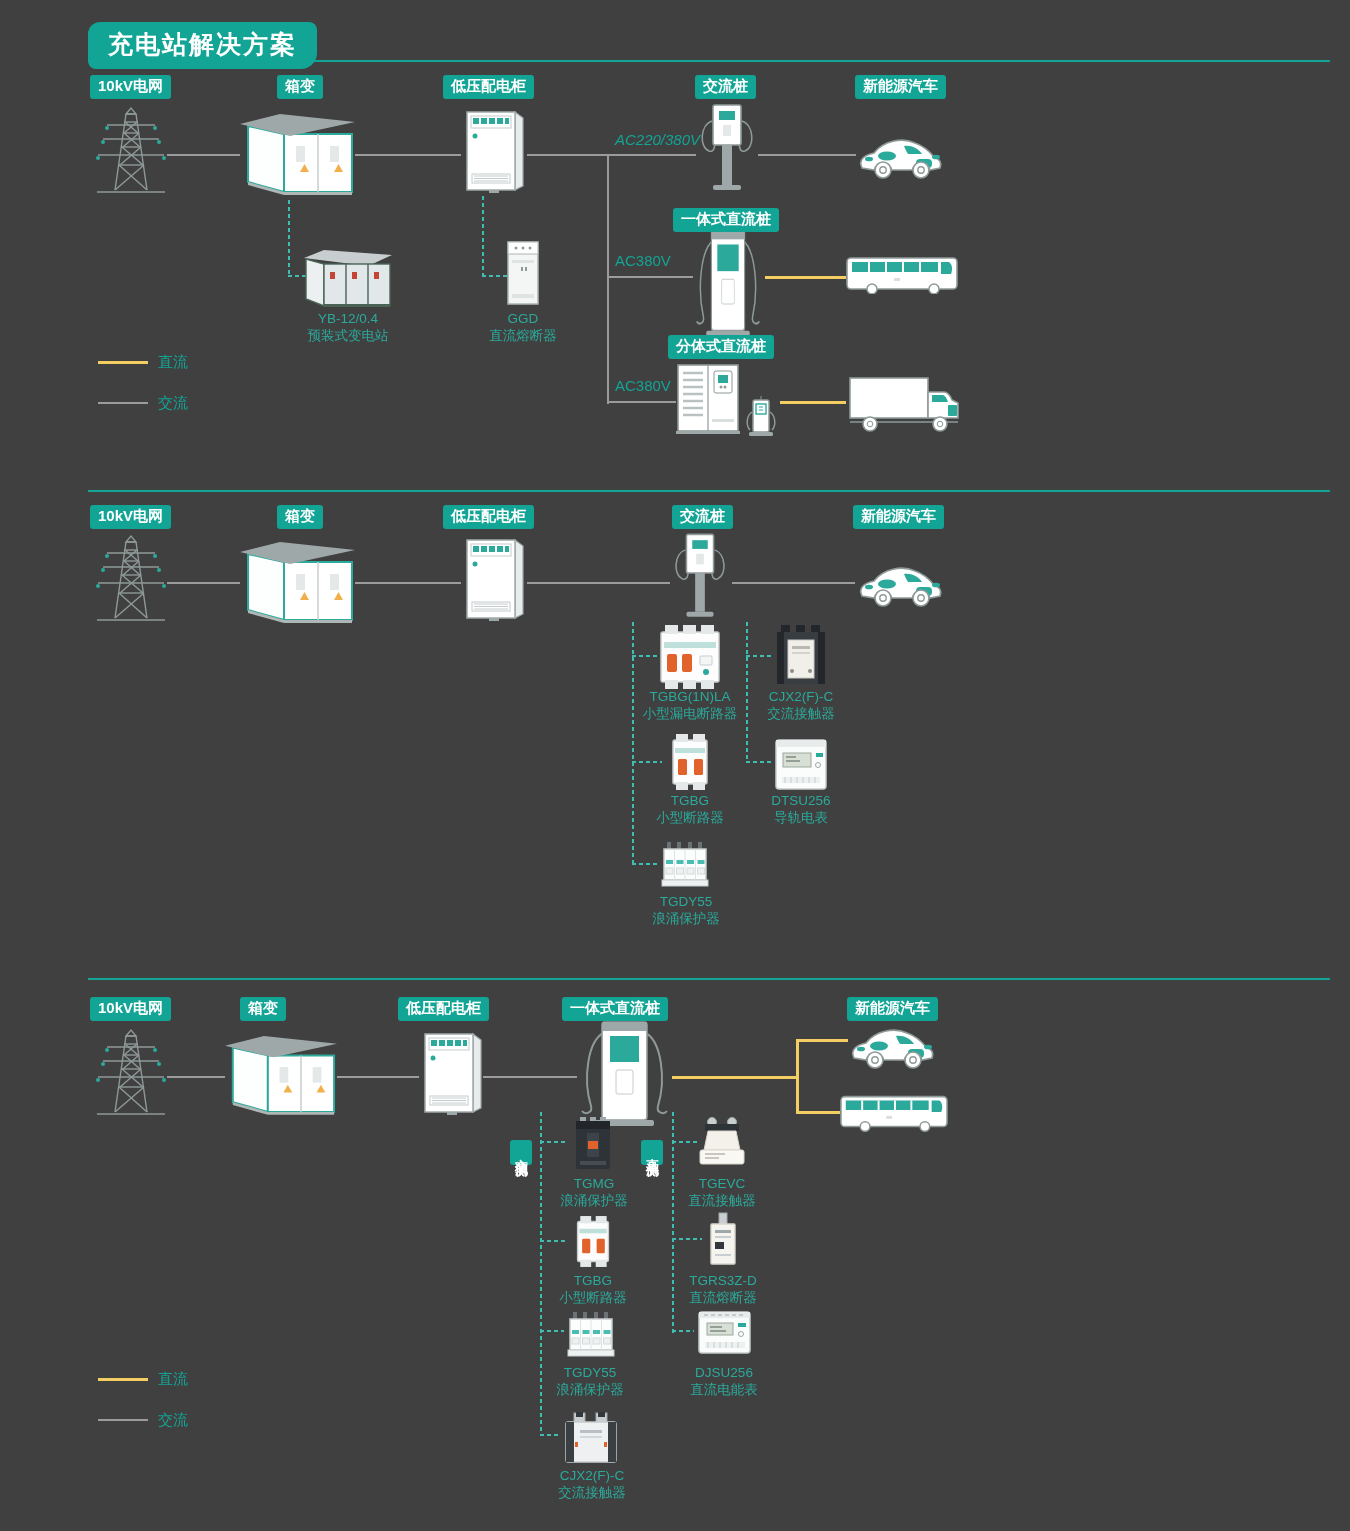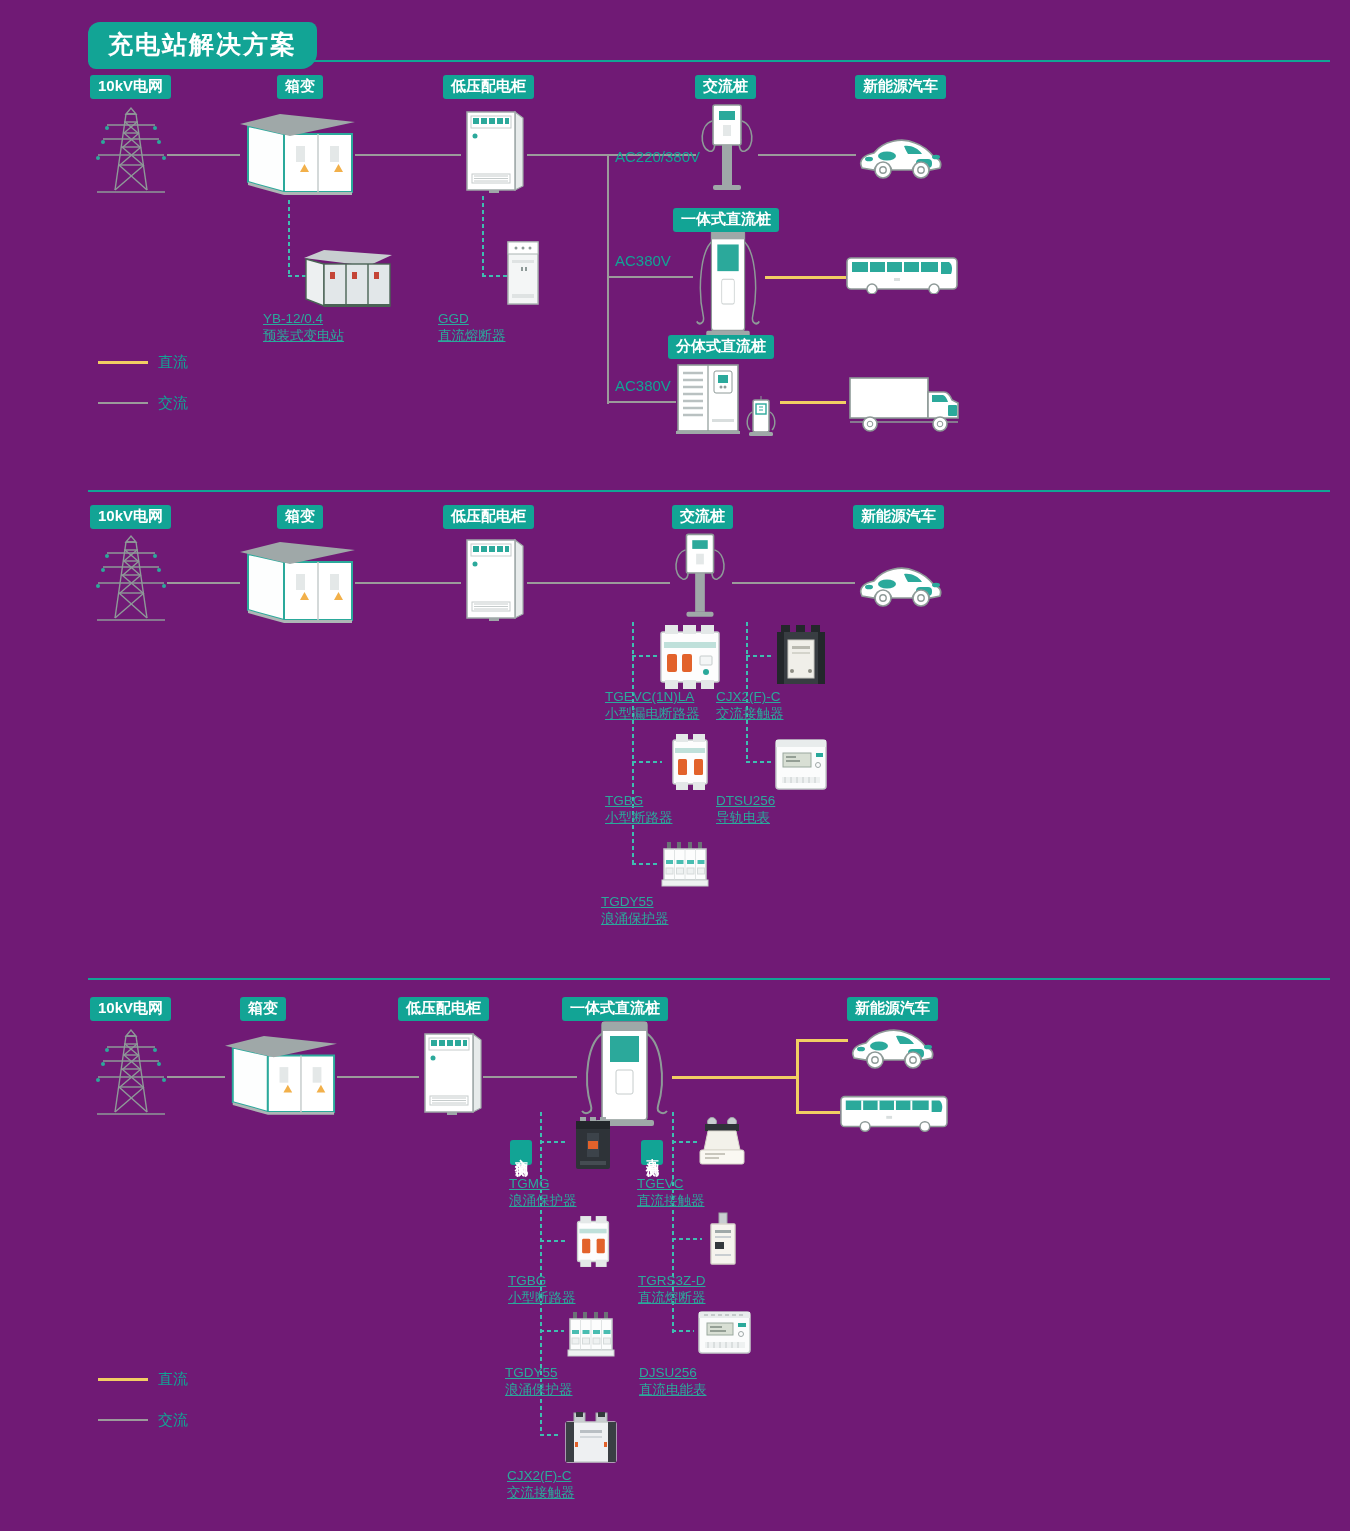--- a/index.html
+++ b/index.html
@@ -1,20 +1,20 @@
 <!DOCTYPE html>
 <html style="--teal: #12A495; --dc: #F2CE63; --ac: #9B9B9B; --labelteal: #2BA99B; --dash: #3FBDB0;"><head>
 <meta charset="utf-8">
 <style>
   :root{
     --teal:#12A495; --dc:#F2CE63; --ac:#9B9B9B; --labelteal:#2BA99B; --dash:#3FBDB0;
   }
   html,body{margin:0;padding:0;background:#ffffff;}
   body{font-family:"Liberation Sans","DejaVu Sans",sans-serif;}
-  .canvas{position:relative;width:1350px;height:1531px;background:#701a75;overflow:hidden;}
+  .canvas{position:relative;width:1350px;height:1531px;background:#404040;overflow:hidden;}
 
   .sec-title{position:absolute;background:var(--teal);color:#fff;font-size:25px;font-weight:bold;
     letter-spacing:2px;padding:6px 20px 8px;border-radius:12px 8px 16px 8px;white-space:nowrap;z-index:3;}
   .sec-line{position:absolute;height:2px;background:var(--teal);z-index:2;}
 
   .tag{position:absolute;background:var(--teal);color:#fff;font-size:15px;font-weight:bold;
     padding:2px 8px 3px;border-radius:3px;white-space:nowrap;z-index:3;}
   .vtag{position:absolute;background:var(--teal);color:#fff;font-size:13px;font-weight:bold;
     padding:8px 4px;border-radius:3px;writing-mode:vertical-rl;text-orientation:upright;
     letter-spacing:3px;line-height:14px;z-index:3;}
@@ -24,22 +24,22 @@
   .hline.dc{background:var(--dc);height:3px;}
   .vline.dc{background:var(--dc);width:3px;}
 
   .dashv{position:absolute;width:2px;z-index:1;
     background-image:repeating-linear-gradient(to bottom,var(--dash) 0 4px,transparent 4px 7px);}
   .dashh{position:absolute;height:2px;z-index:1;
     background-image:repeating-linear-gradient(to right,var(--dash) 0 4px,transparent 4px 7px);}
 
   .vlabel{position:absolute;color:var(--teal);font-size:15px;white-space:nowrap;z-index:3;}
   .legend-text{position:absolute;color:var(--teal);font-size:15px;white-space:nowrap;z-index:3;}
-  .prod-label{position:absolute;width:170px;text-align:left;color:var(--labelteal);
-    font-size:13.5px;line-height:17px;z-index:3;text-decoration:underline;}
+  .prod-label{position:absolute;width:170px;text-align:center;color:var(--labelteal);
+    font-size:13.5px;line-height:17px;z-index:3;}
   .icon{position:absolute;z-index:2;line-height:0;}
 </style>
 </head>
 <body>
 
 <div class="canvas">
 
   <div class="sec-line" style="left:88px;top:60px;width:1242px;"></div>
   <div class="sec-title" style="left:88px;top:22px;">充电站解决方案</div>
 
@@ -136,21 +136,21 @@
       <circle cx="65" cy="44" r="8" fill="#FFFFFF" stroke="#8E9A98" stroke-width="1.6"></circle>
         <circle cx="65" cy="44" r="3.2" fill="none" stroke="#8E9A98" stroke-width="1.4"></circle>
       </svg>
   </div>
 
   <div class="hline" style="left:167px;top:154px;width:73px;"></div>
   <div class="hline" style="left:355px;top:154px;width:106px;"></div>
   <div class="hline" style="left:527px;top:154px;width:169px;"></div>
   <div class="hline" style="left:758px;top:154px;width:98px;"></div>
   <div class="vline" style="left:607px;top:154px;height:250px;"></div>
-  <div class="vlabel" style="left:615px;top:148px;">AC220/380V</div>
+  <div class="vlabel" style="left:615px;top:131px;font-style:italic;">AC220/380V</div>
 
   <div class="hline" style="left:607px;top:276px;width:86px;"></div>
   <div class="vlabel" style="left:615px;top:252px;">AC380V</div>
   <div class="tag" style="left:673px;top:208px;">一体式直流桩</div>
   <div class="icon" style="left:693px;top:226px;">
     <svg width="70" height="118" viewBox="0 0 95 115" preserveAspectRatio="none">
       <path d="M28,14 C10,22 6,62 14,88 C16,95 8,97 5,93" fill="none" stroke="#8E9A98" stroke-width="2"></path>
       <path d="M67,14 C85,22 89,62 81,88 C79,95 87,97 90,93" fill="none" stroke="#8E9A98" stroke-width="2"></path>
       <rect x="25" y="4" width="45" height="98" rx="3" fill="#FFFFFF" stroke="#8E9A98" stroke-width="1.6"></rect>
       <rect x="25" y="4" width="45" height="9" fill="#9FA8A8"></rect>
@@ -382,21 +382,21 @@
         <rect x="28" y="58" width="13" height="9" fill="#E4E8E8"></rect>
         <rect x="46" y="58" width="13" height="9" fill="#E4E8E8"></rect>
       <rect x="9" y="20" width="52" height="6" fill="#BFE0DA"></rect>
       <rect x="12" y="32" width="10" height="18" rx="2" fill="#E2622B"></rect>
         <rect x="27" y="32" width="10" height="18" rx="2" fill="#E2622B"></rect>
       <rect x="45" y="34" width="12" height="9" rx="1" fill="#F4F6F6" stroke="#C6CCCC"></rect>
         <circle cx="51" cy="50" r="3" fill="#2BA99B"></circle>
       </svg>
   </div>
   <div class="prod-label" style="left:605px;top:688px;">
-    <div>TGEVC(1N)LA</div>
+    <div>TGBG(1N)LA</div>
     <div>小型漏电断路器</div>
   </div>
 
   <div class="icon" style="left:772px;top:624px;">
     <svg width="58" height="64" viewBox="0 0 58 64">
       <rect x="9" y="1" width="9" height="10" fill="#23272B"></rect>
         <rect x="24" y="1" width="9" height="10" fill="#23272B"></rect>
         <rect x="39" y="1" width="9" height="10" fill="#23272B"></rect>
       <rect x="5" y="8" width="48" height="52" rx="2" fill="#383D42"></rect>
       <rect x="5" y="8" width="7" height="52" fill="#23272B"></rect>

